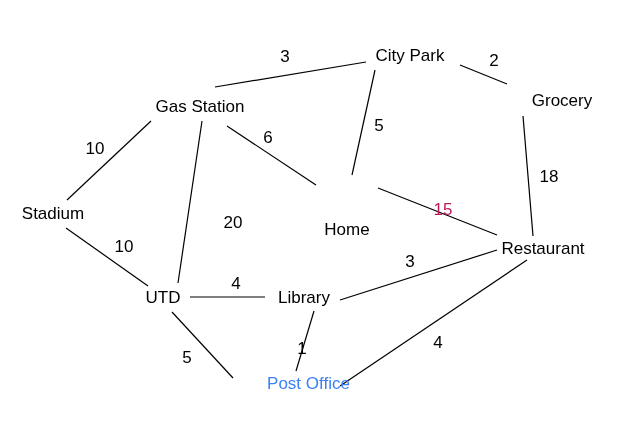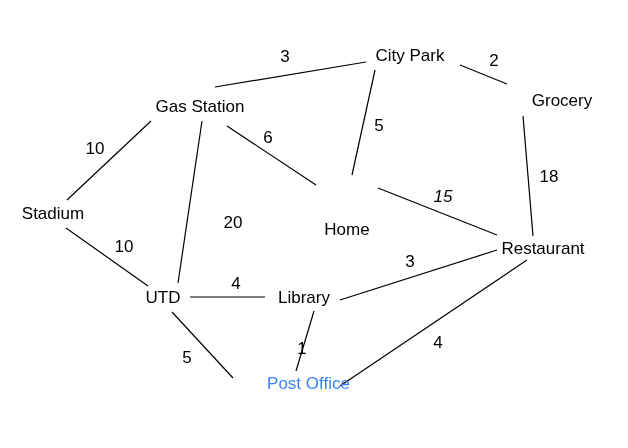--- a/index.html
+++ b/index.html
@@ -67,21 +67,21 @@
 
   <div id="weight-layer">
       <div class="weight-label" style="left: 285px; top: 56px; color: rgb(0, 0, 0);">3</div>
       <div class="weight-label" style="left: 494px; top: 60px; color: rgb(0, 0, 0);">2</div>
       <div class="weight-label" style="left: 379px; top: 125px; color: rgb(0, 0, 0);">5</div>
       <div class="weight-label" style="left: 549px; top: 176px; color: rgb(0, 0, 0);">18</div>
       <div class="weight-label" style="left: 95px; top: 148px; color: rgb(0, 0, 0);">10</div>
       <div class="weight-label" style="left: 268px; top: 137px; color: rgb(0, 0, 0);">6</div>
       <div class="weight-label" style="left: 233px; top: 222px; color: rgb(0, 0, 0);">20</div>
       <div class="weight-label" style="left: 124px; top: 246px; color: rgb(0, 0, 0);">10</div>
-      <div class="weight-label" style="left: 443px; top: 196px; color: #000000; font-style: italic;">15</div>
+      <div class="weight-label" style="left: 443px; top: 209px; color: #be185d;">15</div>
       <div class="weight-label" style="left: 236px; top: 283px; color: rgb(0, 0, 0);">4</div>
       <div class="weight-label" style="left: 410px; top: 261px; color: rgb(0, 0, 0);">3</div>
       <div class="weight-label" style="left: 302px; top: 348px; color: rgb(0, 0, 0);">1</div>
       <div class="weight-label" style="left: 187px; top: 357px; color: rgb(0, 0, 0);">5</div>
       <div class="weight-label" style="left: 438px; top: 342px; color: rgb(0, 0, 0);">4</div>
     </div>
   <div id="node-layer">
       <div class="node-label" style="left: 200px; top: 106px; color: #000000;">Gas Station</div>
       <div class="node-label" style="left: 410px; top: 55px; color: rgb(0, 0, 0);">City Park</div>
       <div class="node-label" style="left: 531px; top: 100px; color: rgb(0, 0, 0); margin-left: 31px;">Grocery</div>

